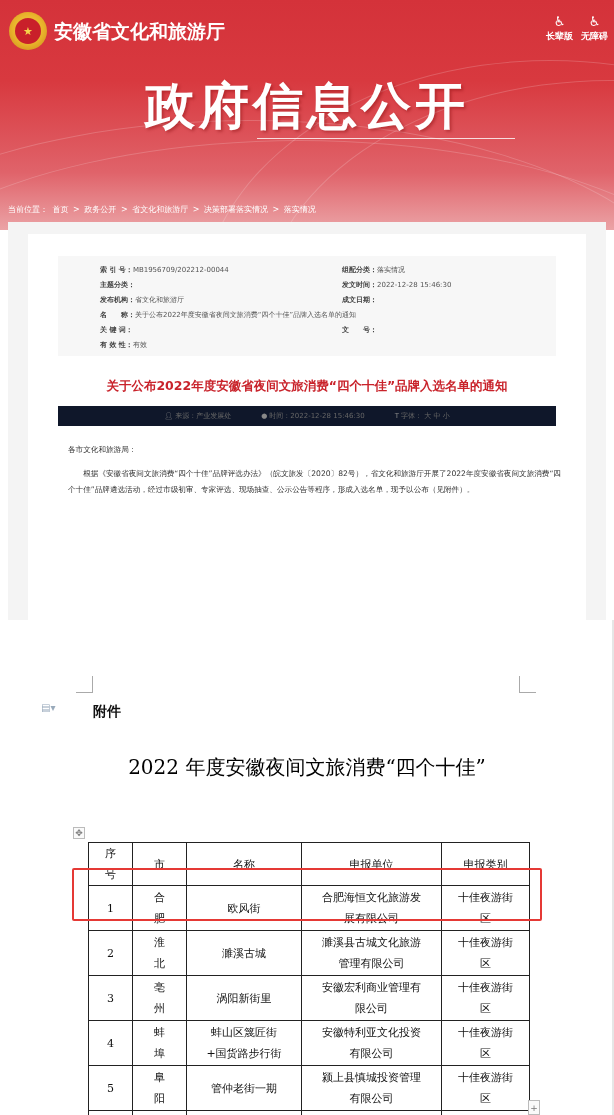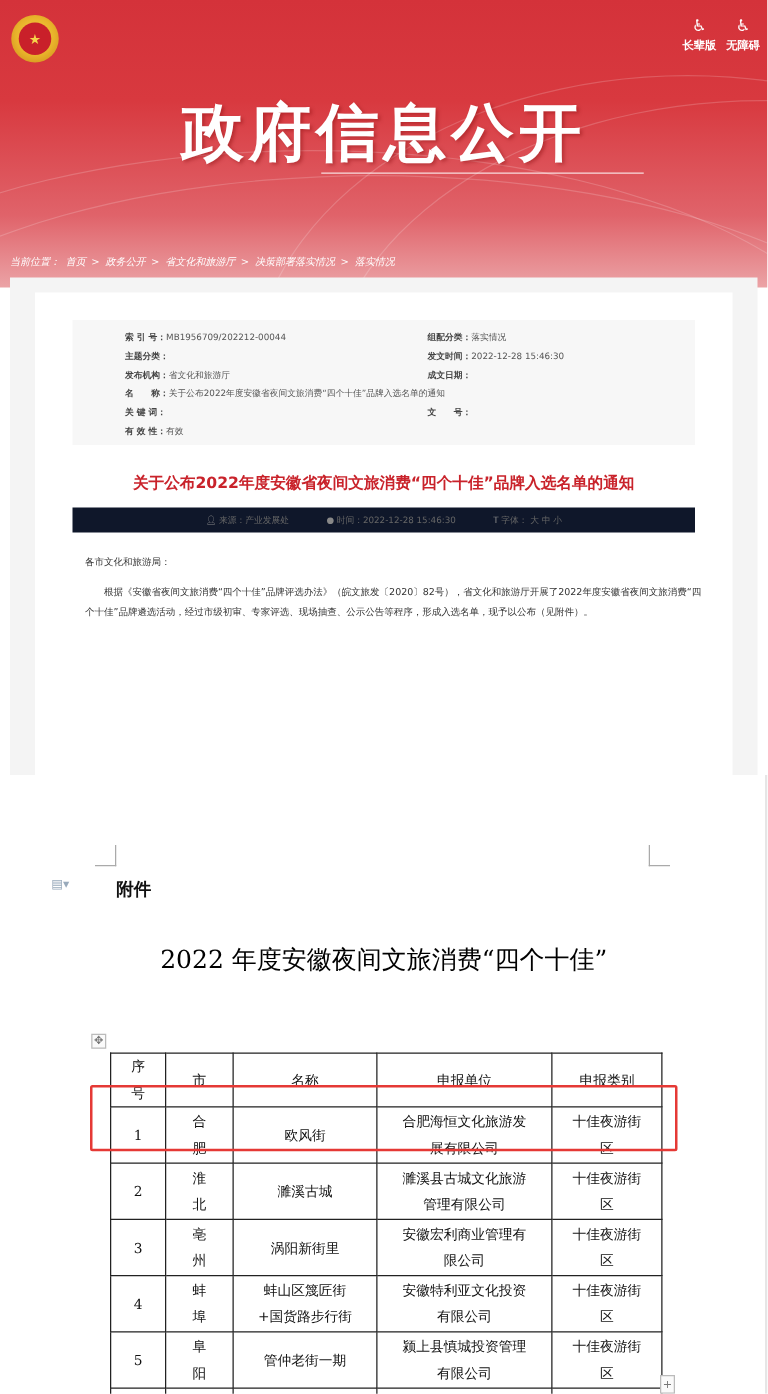--- a/index.html
+++ b/index.html
@@ -41,21 +41,21 @@
   .hero-title {
     position: absolute; left: 0; width: 614px; top: 73px; text-align: center;
     font-family: "DejaVu Sans", sans-serif; font-weight: bold;
     font-size: 50px; color: #ffffff; letter-spacing: 4px;
     text-shadow: 2px 2px 3px rgba(120,0,0,0.35);
   }
   .hero-line {
     position: absolute; left: 257px; top: 138px; width: 258px; height: 1px; background: rgba(255,255,255,0.8);
   }
   .breadcrumb {
-    position: absolute; left: 8px; top: 204px; font-size: 8px; color: #ffffff; white-space: nowrap; font-style: italic;
+    position: absolute; left: 8px; top: 204px; font-size: 8px; color: #ffffff; white-space: nowrap;
   }
   .breadcrumb span { margin-right: 2px; }
   
   .outer-card {
     position: absolute; left: 8px; top: 222px; width: 598px; height: 398px; background: #f4f4f4;
   }
   .inner-card {
     position: absolute; left: 28px; top: 234px; width: 558px; height: 386px; background: #ffffff;
   }
   .meta-box {
@@ -102,20 +102,21 @@
 <div class="banner">
   <div class="wave" style="left:-200px;top:120px;width:900px;height:400px;"></div>
   <div class="wave" style="left:-150px;top:140px;width:900px;height:380px;"></div>
   <div class="wave" style="left:200px;top:60px;width:700px;height:500px;"></div>
   <div class="wave" style="left:260px;top:80px;width:700px;height:480px;"></div>
 
   <div class="topbar">
     <div class="emblem">
         <div class="inner">★</div>
       </div>
+    <div class="site-name">安徽省文化和旅游厅</div>
     <div class="access-tools">
       <div class="tool">
         <span class="ic">♿︎</span>
         <span>长辈版</span>
       </div>
       <div class="tool">
         <span class="ic">♿</span>
         <span>无障碍</span>
       </div>
     </div>

